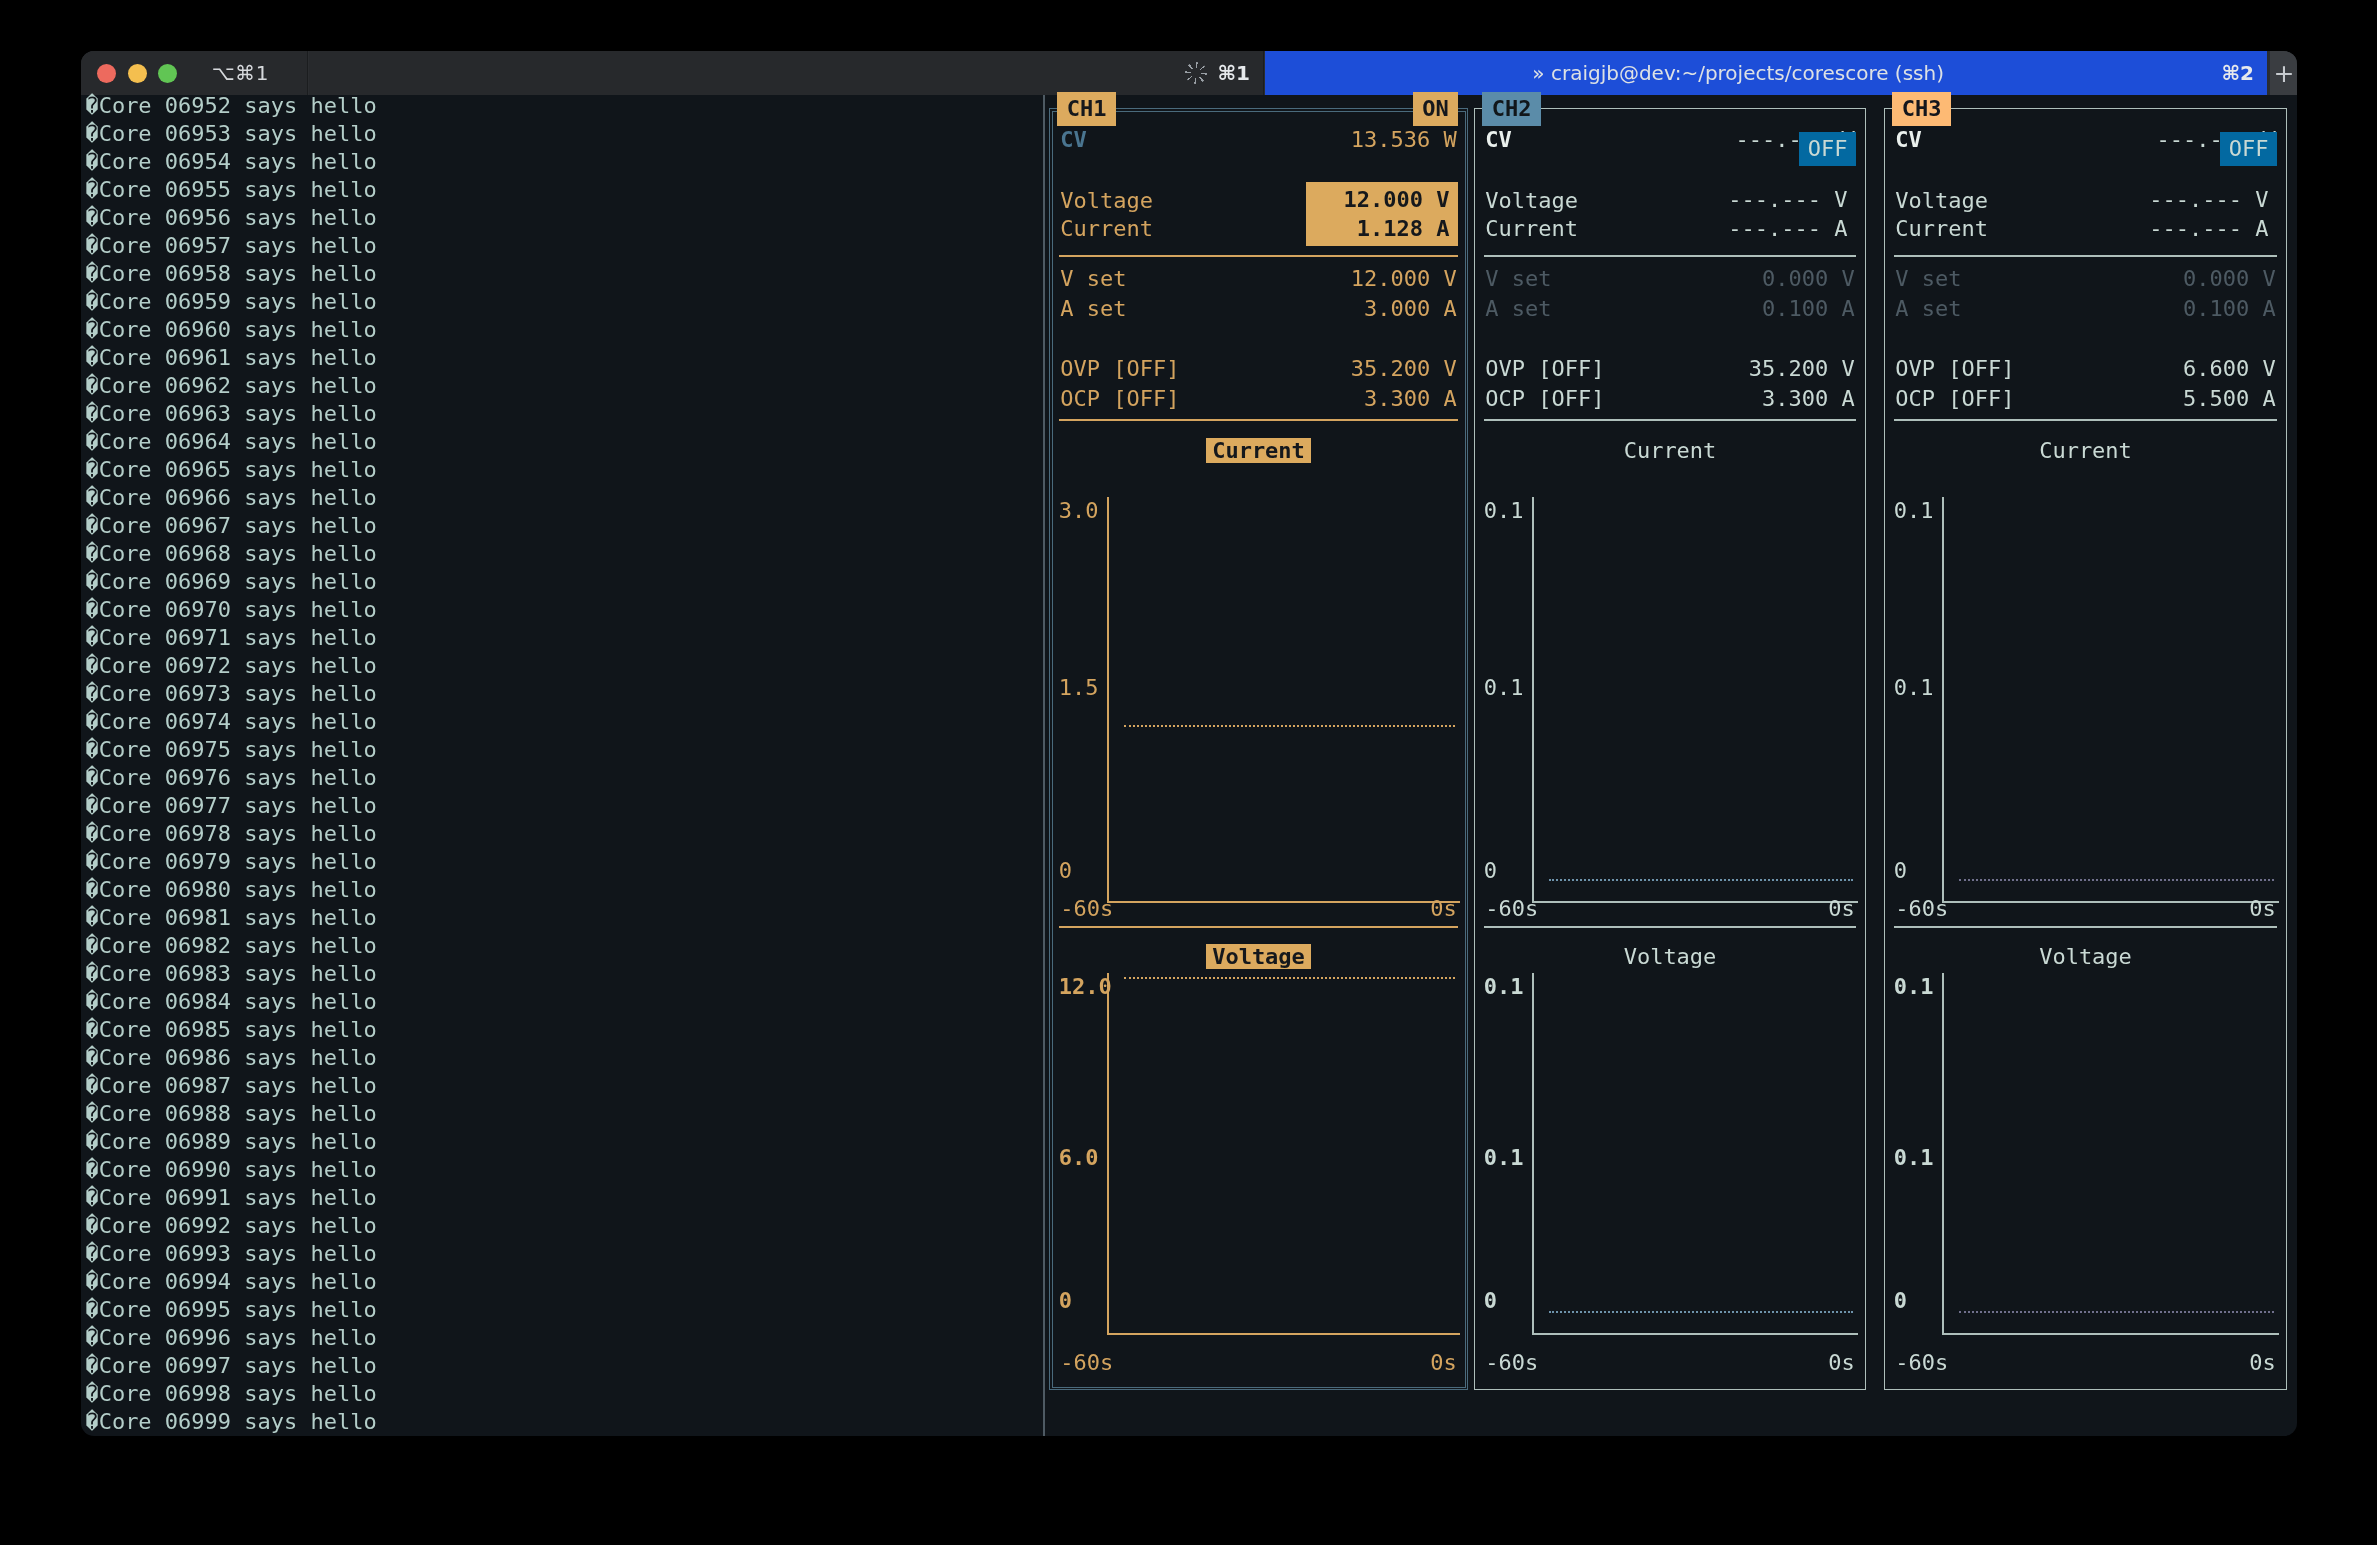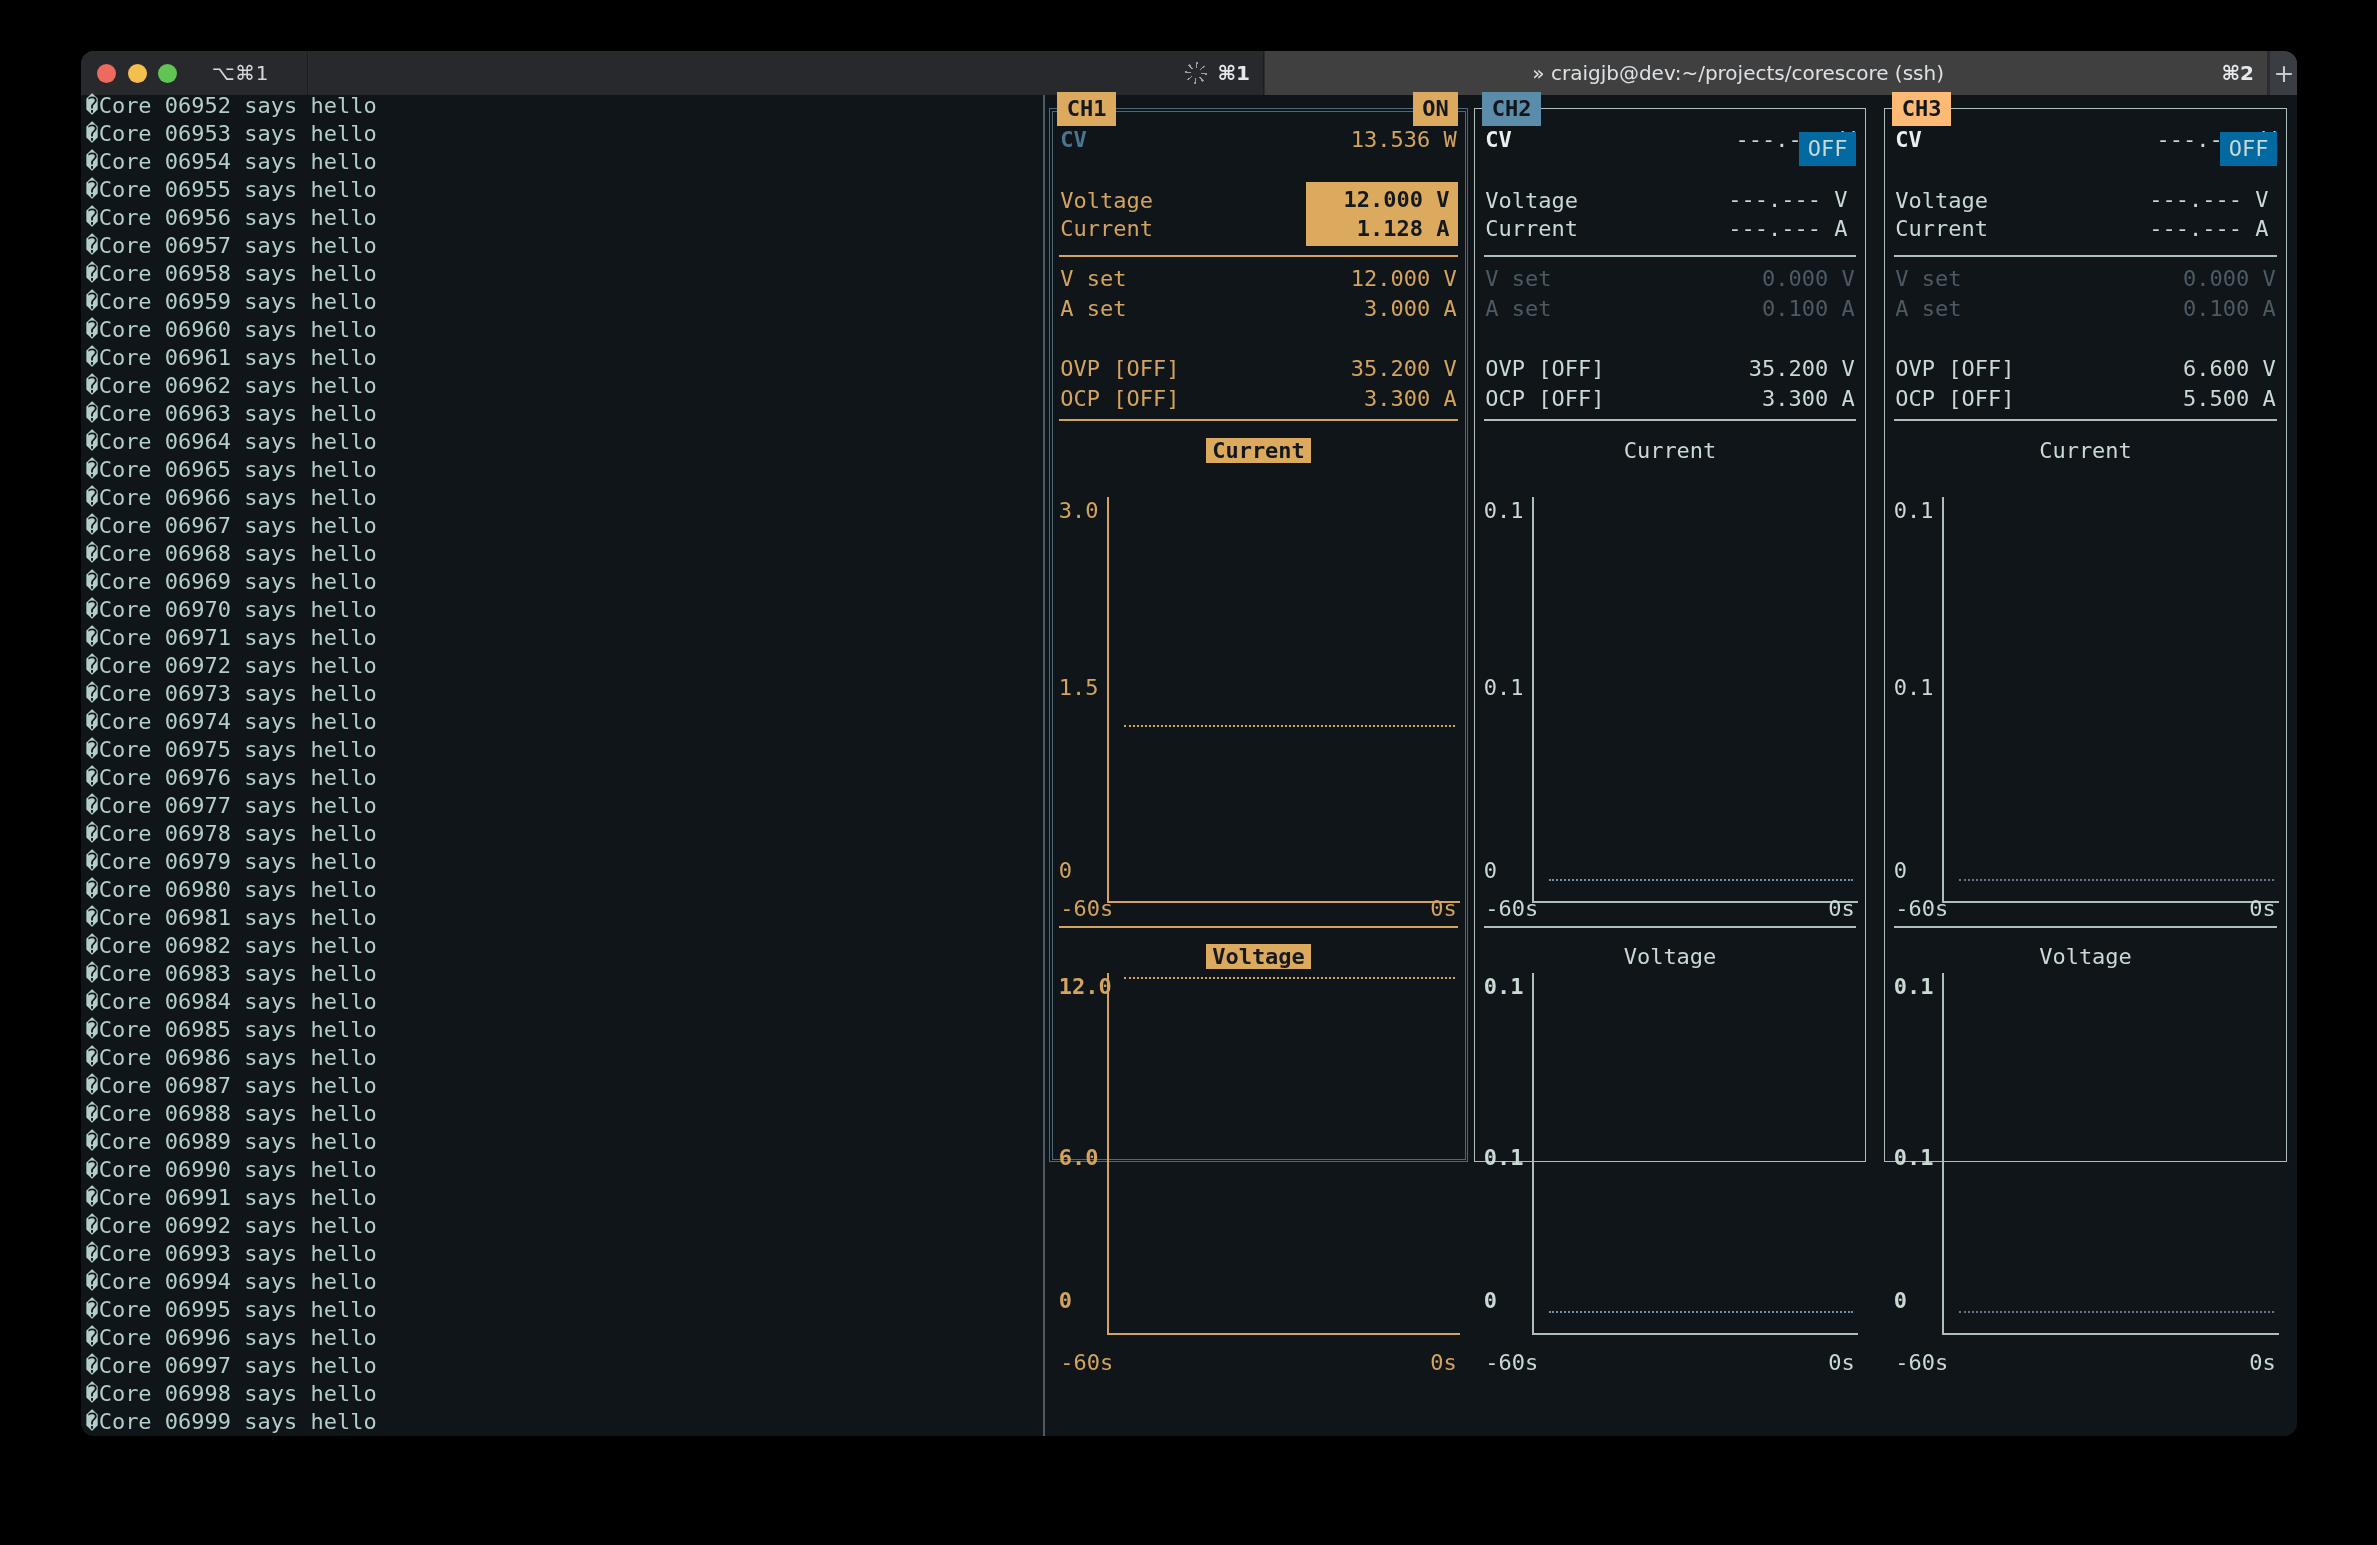--- a/index.html
+++ b/index.html
@@ -15,38 +15,38 @@
   .tzone { position:absolute; top:0; bottom:0; }
   .zone-lights { left:0; width:227px; background:#27292c; border-right:1.5px solid #1b1d1f;
                  display:flex; align-items:center; }
   .light { width:19px; height:19px; border-radius:50%; margin-left:11.7px; }
   .l-red { background:#ed6a5e; margin-left:16px; }
   .l-yellow { background:#f4bf4f; }
   .l-green { background:#61c554; }
   .zone-shortcut { margin-left:34px; font-size:20px; color:#d6d9dc; letter-spacing:0.7px; }
   .tab { display:flex; align-items:center; font-size:20px; }
   .tab1 { left:228px; width:955px; background:#27292c; border-right:1.5px solid #1b1d1f; }
-  .tab2 { left:1184px; width:1003px; background:#404040; border-right:1.5px solid #2a2c2f;justify-content:center; }
+  .tab2 { left:1184px; width:1003px; background:#1d4ed8; border-right:1.5px solid #2a2c2f;justify-content:center; }
   .tab .sp { flex:1; }
   .tab-title { white-space:nowrap; overflow:hidden; }
   .tab-short { font-weight:bold; margin:0 13px 0 10.2px; color:#e6e9ec; }
   .spinner { width:22px; height:22px; border-radius:50%; margin-left:14.6px;
              background: radial-gradient(circle at center, #27292c 0 34%, transparent 35%),
                          repeating-conic-gradient(#9aa0a6 0deg 10deg, transparent 10deg 45deg); }
   .zone-plus { left:2189px; width:28px; background:#3a3d41; display:flex; align-items:center;
                justify-content:center; font-size:25px; color:#c7cbcf; }
 
   
   .term-left { position:absolute; left:4.4px; top:41px; width:952px; bottom:2.9px;
                font-size:22px; line-height:28px; color:#b4cec9; white-space:pre; overflow:hidden; }
 
   .pane-sep { position:absolute; left:962px; top:44px; bottom:0; width:1.5px; background:#4e5a63; }
 
   
-  .panel { position:absolute; top:57px; height:1054px; font-size:22px; }
+  .panel { position:absolute; top:57px; height:1282px; font-size:22px; }
   .panel.ch1 { left:968px; width:419px; border:1.5px solid #4a6a7c; }
   .panel.ch1::before { content:""; position:absolute; inset:1.5px; border:1.5px solid #4a6a7c; pointer-events:none; }
   .panel.ch2 { left:1393px; width:392px; border:1.5px solid #aebfbb; }
   .panel.ch3 { left:1803px; width:403px; border:1.5px solid #aebfbb; }
 
   .badge { position:absolute; top:-17px; left:7.3px; height:34px; line-height:34px;
            padding:0 9.5px; font-weight:bold; color:#15181c; z-index:3; }
   .ch1 .badge { background:#dcaa5e; }
   .ch2 .badge { background:#5b8ca9; color:#11161a; }
   .ch3 .badge { background:#fdba74; color:#14161c;text-align:center; }

